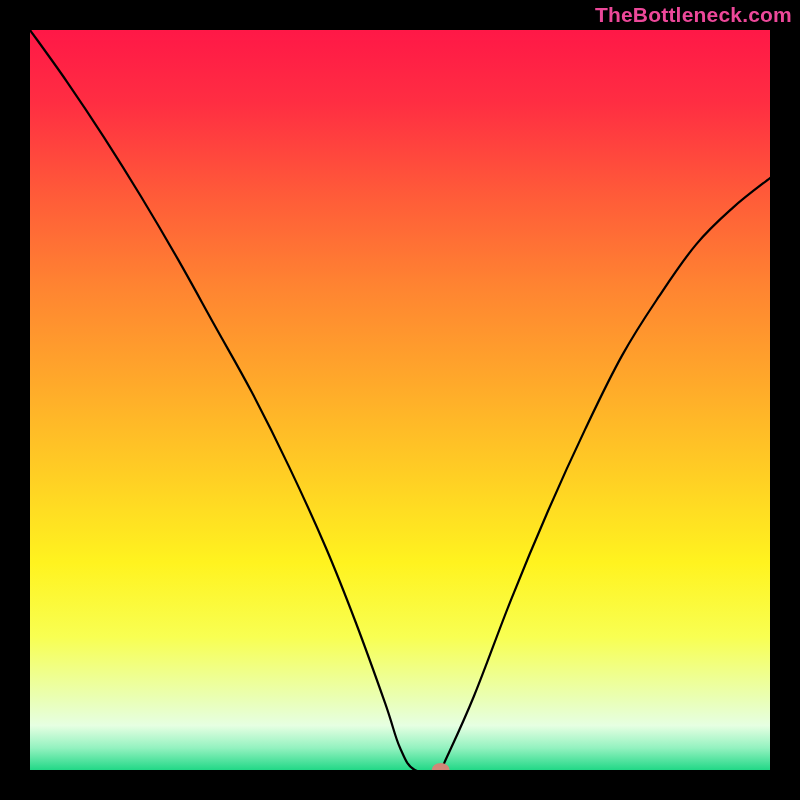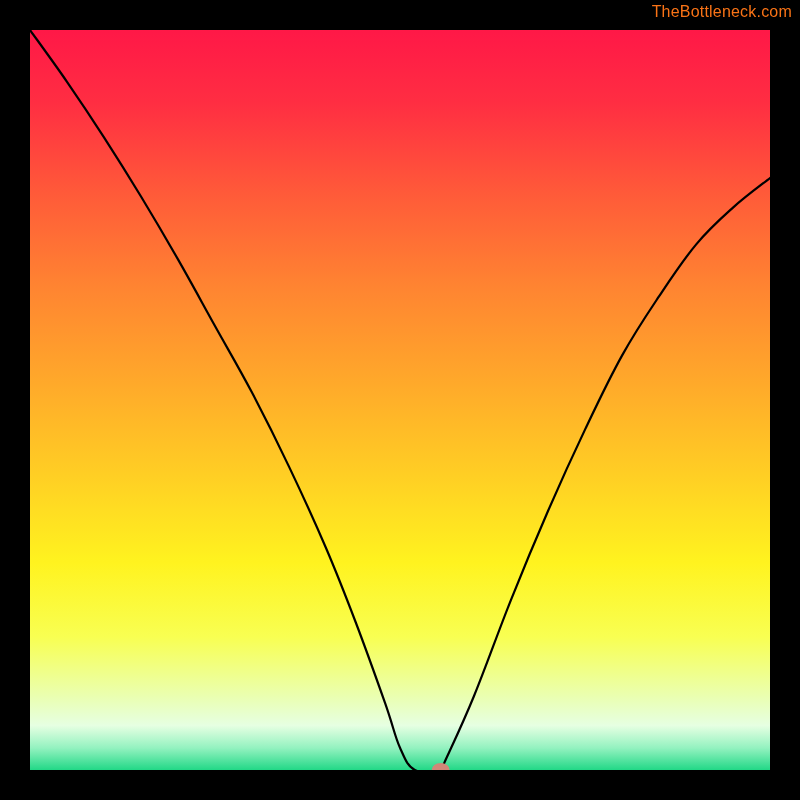--- a/index.html
+++ b/index.html
@@ -3,23 +3,23 @@
 <meta charset="utf-8">
 <style>
   * { margin: 0; padding: 0; box-sizing: border-box; }
   html, body { width: 800px; height: 800px; background: #000; overflow: hidden; }
   #frame { position: relative; width: 800px; height: 800px; background: #000; }
   #watermark {
     position: absolute;
     top: 3px;
     right: 8px;
     font-family: Arial, Helvetica, sans-serif;
-    font-size: 16px;
-    font-weight: 400;
-    color: #f97316;
+    font-size: 21px;
+    font-weight: 700;
+    color: #ec4899;
     letter-spacing: 0.2px;
     z-index: 20;
   }
   #plot {
     position: absolute;
     left: 30px;
     top: 30px;
     width: 740px;
     height: 740px;
   }

